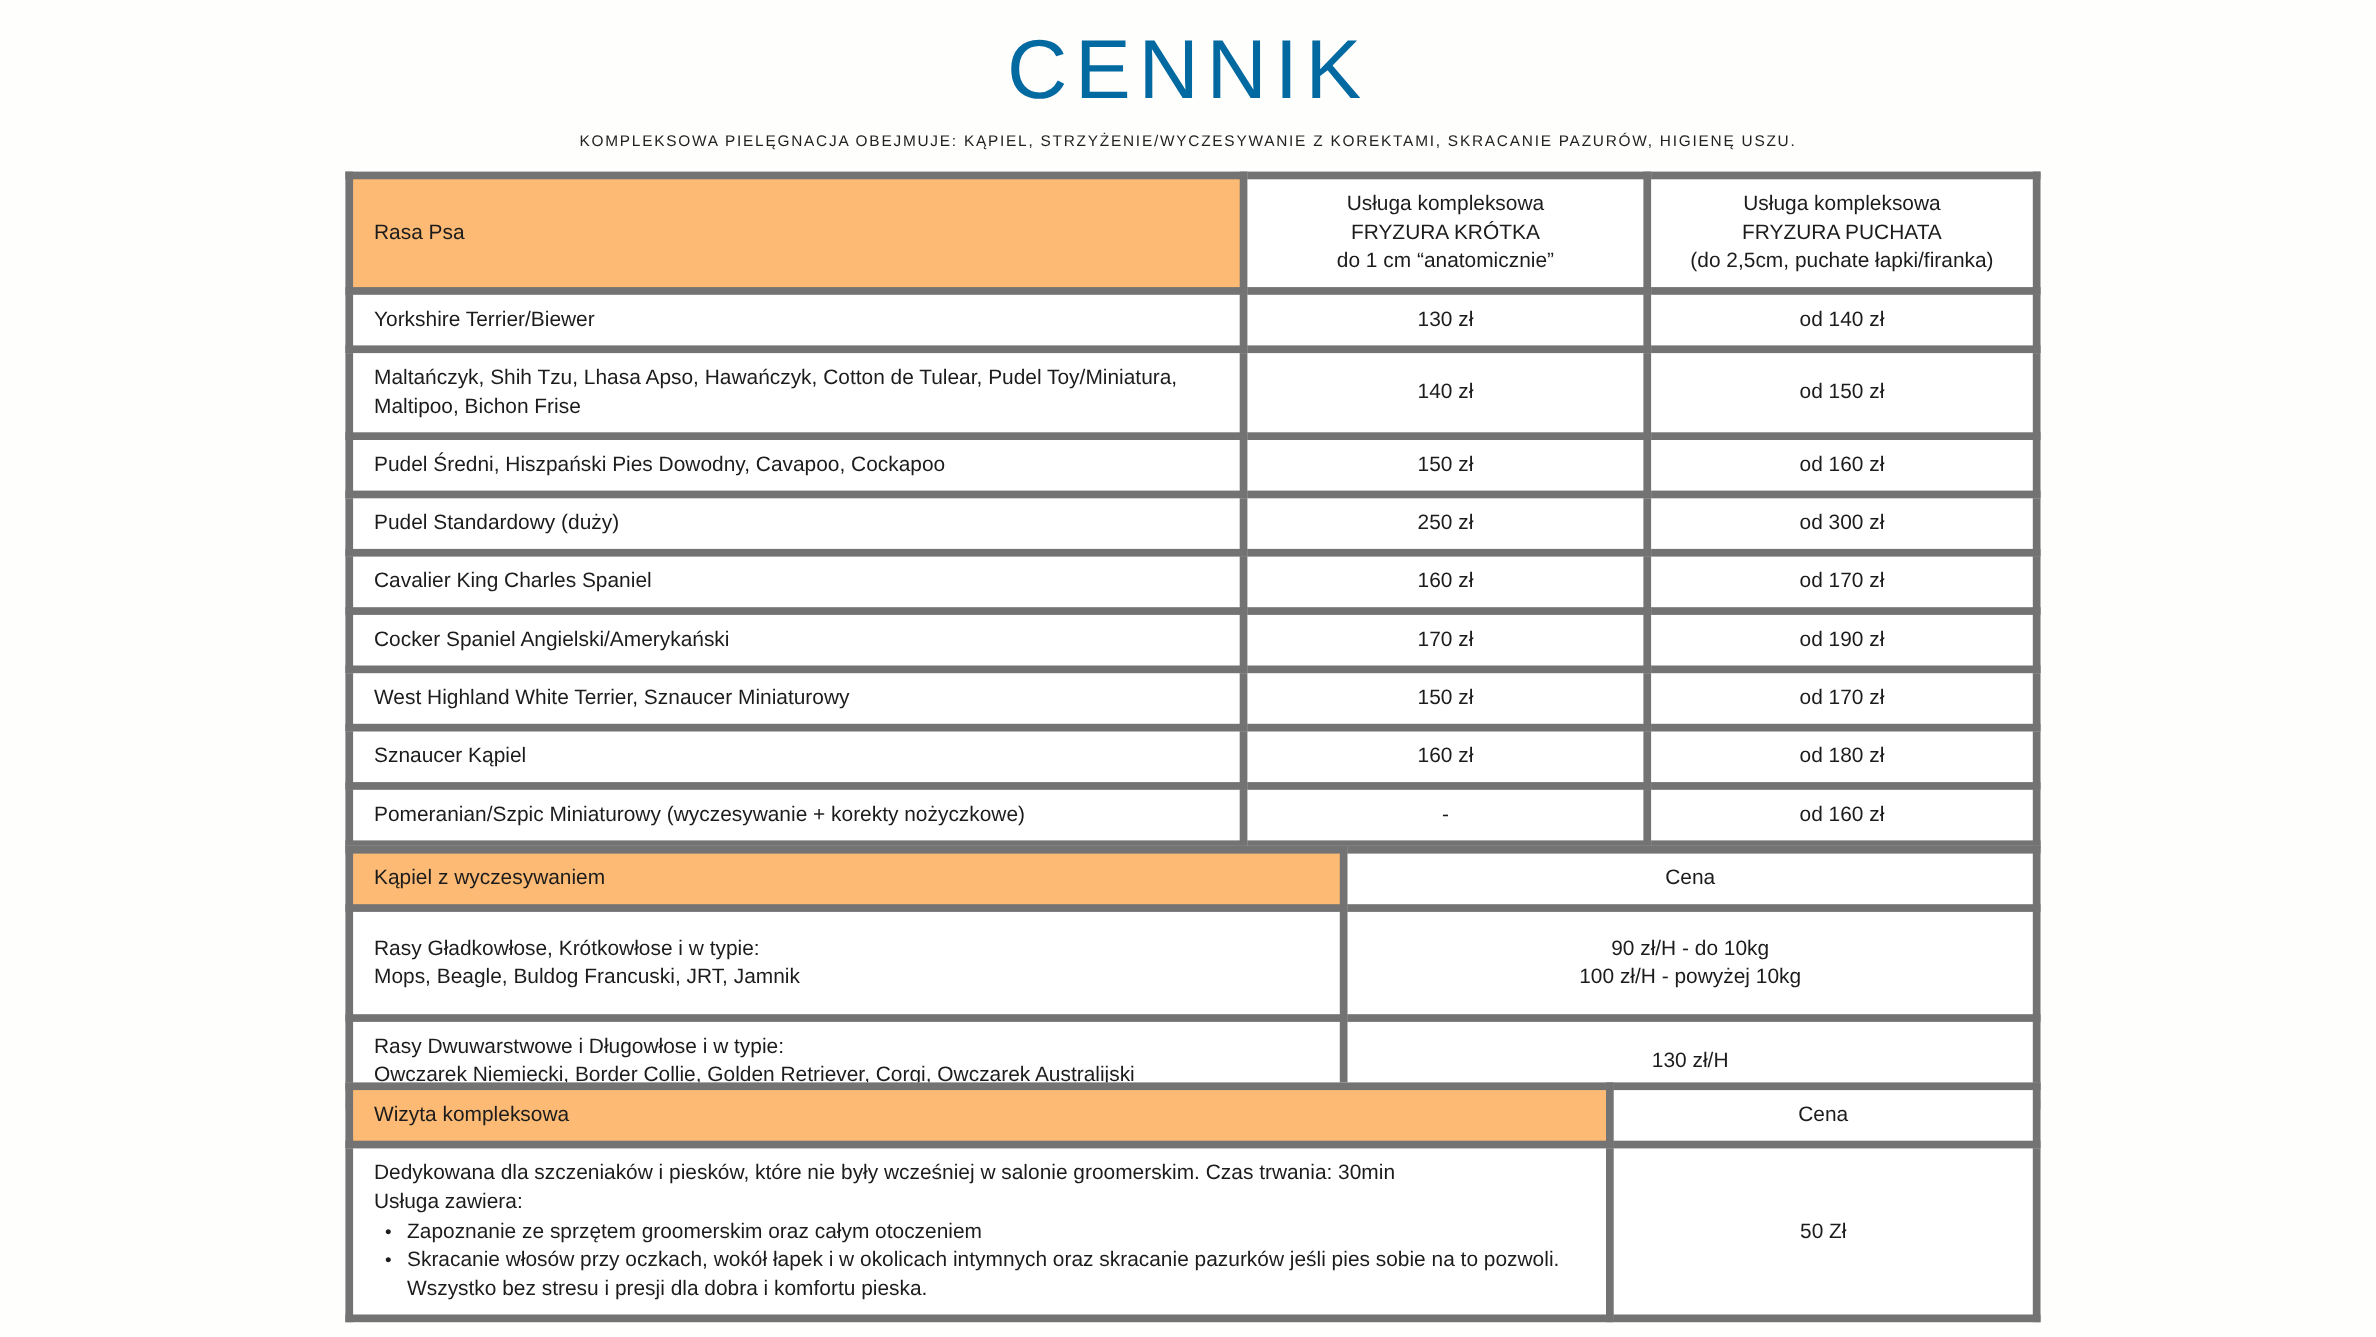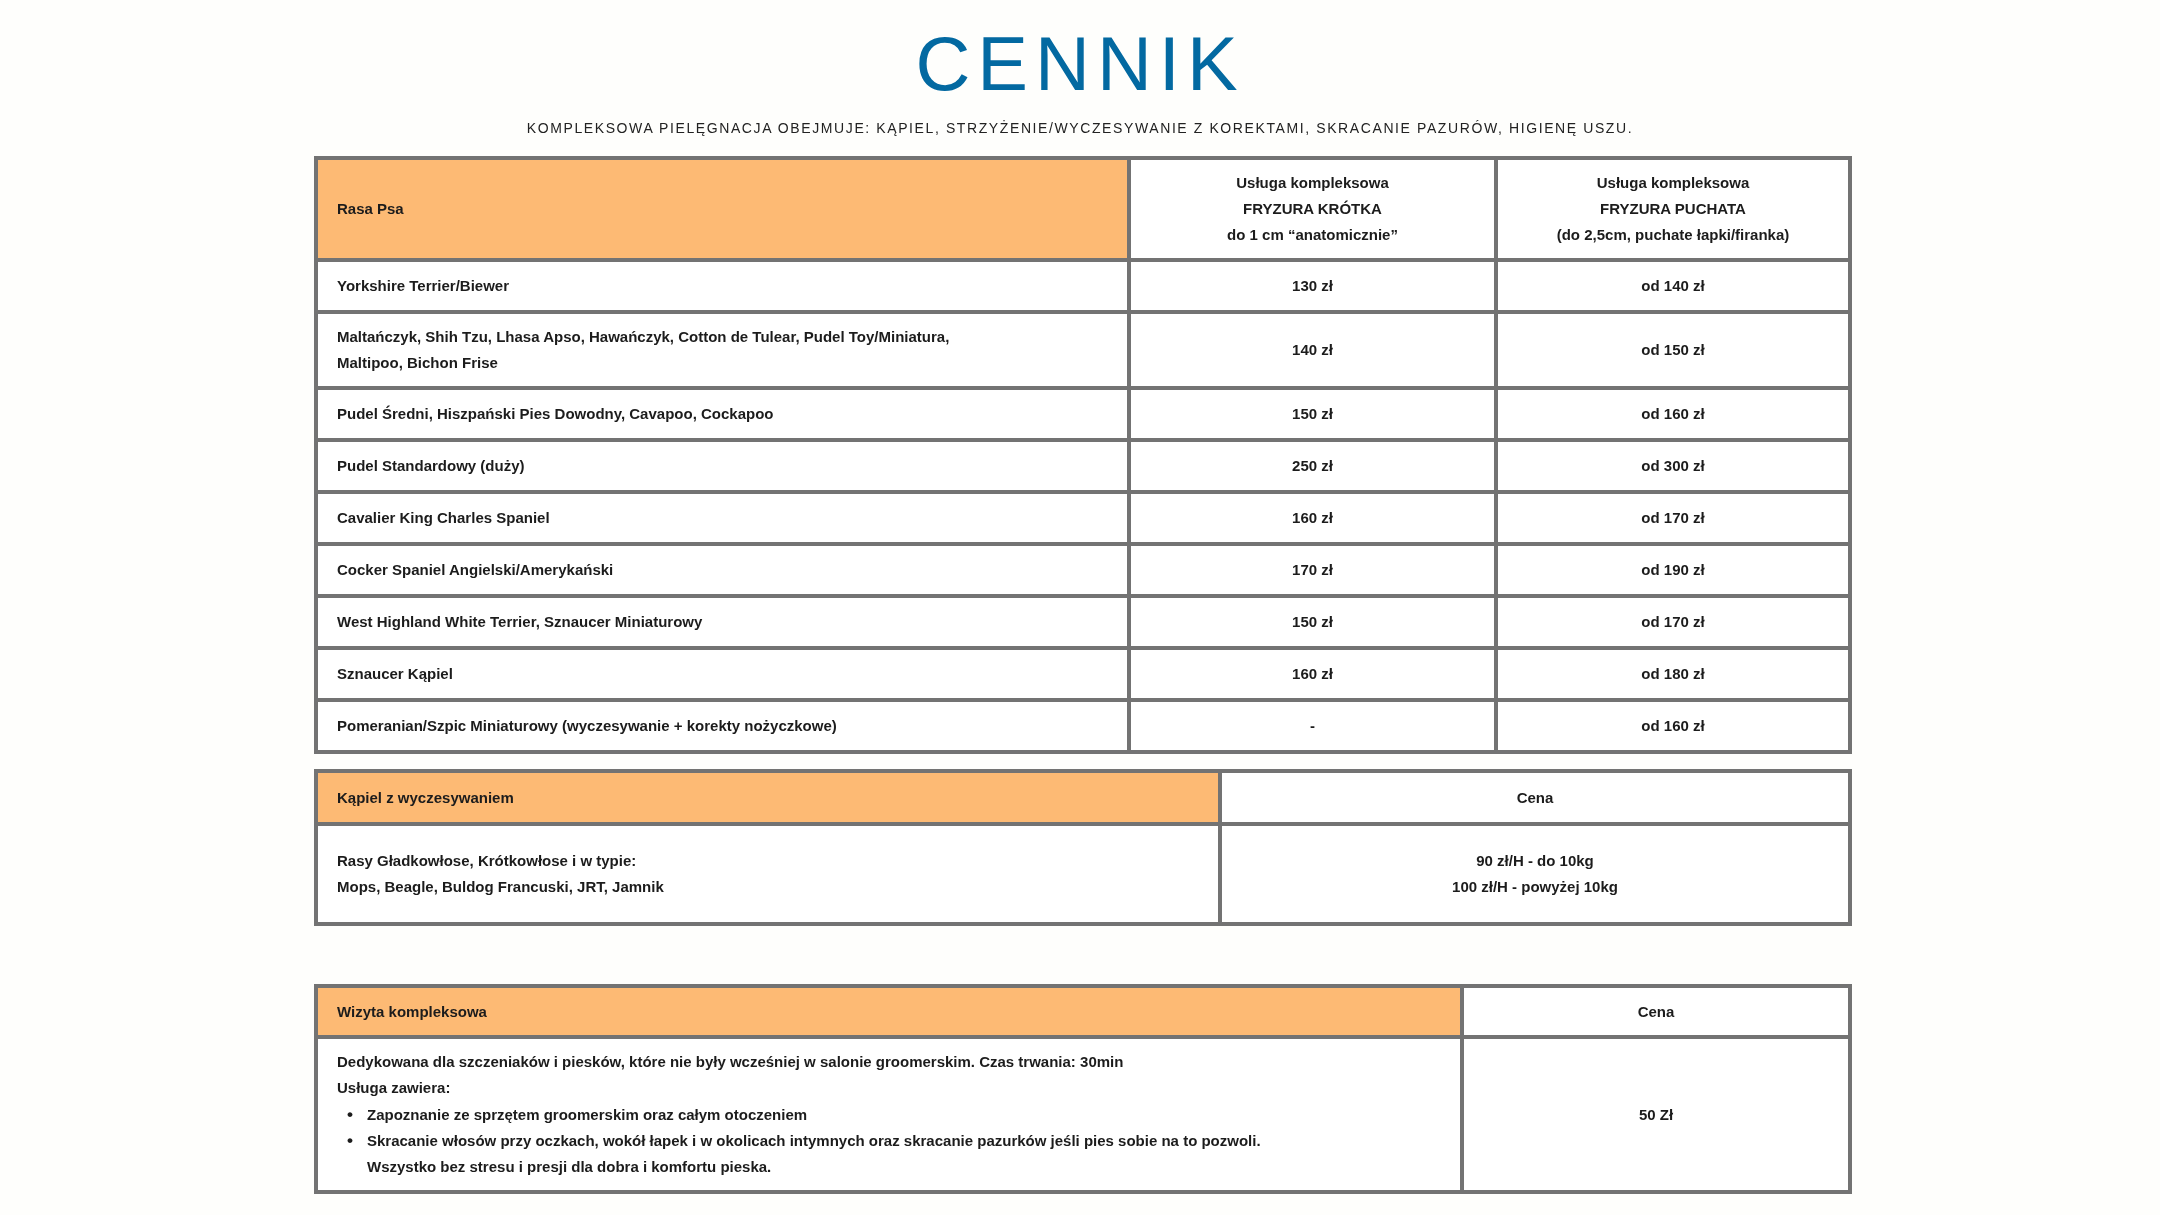--- a/index.html
+++ b/index.html
@@ -34,23 +34,23 @@
   table.pricing {
     position: absolute;
     left: 314px;
     width: 1534px;
     border-collapse: collapse;
     background: #ffffff;
     border: 3px solid #111111;
     table-layout: fixed;
   }
   .pricing th, .pricing td {
-    border: 4px solid #737373;
-    font-size: 15px;
-    font-weight: 700;
+    border: 7px solid #737373;
+    font-size: 19px;
+    font-weight: 400;
     padding: 10px 19px;
     vertical-align: middle;
     line-height: 26px;
     color: #1c1c1c;
   }
   .tan { background: #fdba74; }
   .left { text-align: left; }
   .center { text-align: center; }
   .pre { white-space: pre-line; }
   #main-table { top: 156px; }
@@ -167,20 +167,25 @@
         <th class="center">Cena</th>
       </tr>
     </thead>
     <tbody>
       <tr class="r1">
         <td class="left pre">Rasy Gładkowłose, Krótkowłose i w typie:
 Mops, Beagle, Buldog Francuski, JRT, Jamnik</td>
         <td class="center pre">90 zł/H - do 10kg
 100 zł/H - powyżej 10kg</td>
       </tr>
+      <tr class="r2">
+        <td class="left pre">Rasy Dwuwarstwowe i Długowłose i w typie:
+Owczarek Niemiecki, Border Collie, Golden Retriever, Corgi, Owczarek Australijski</td>
+        <td class="center pre">130 zł/H</td>
+      </tr>
     </tbody>
   </table>
 
   <table class="pricing" id="adapt-table">
     <colgroup>
       <col style="width:1146px">
         <col style="width:388px">
     </colgroup>
     <thead>
       <tr>

